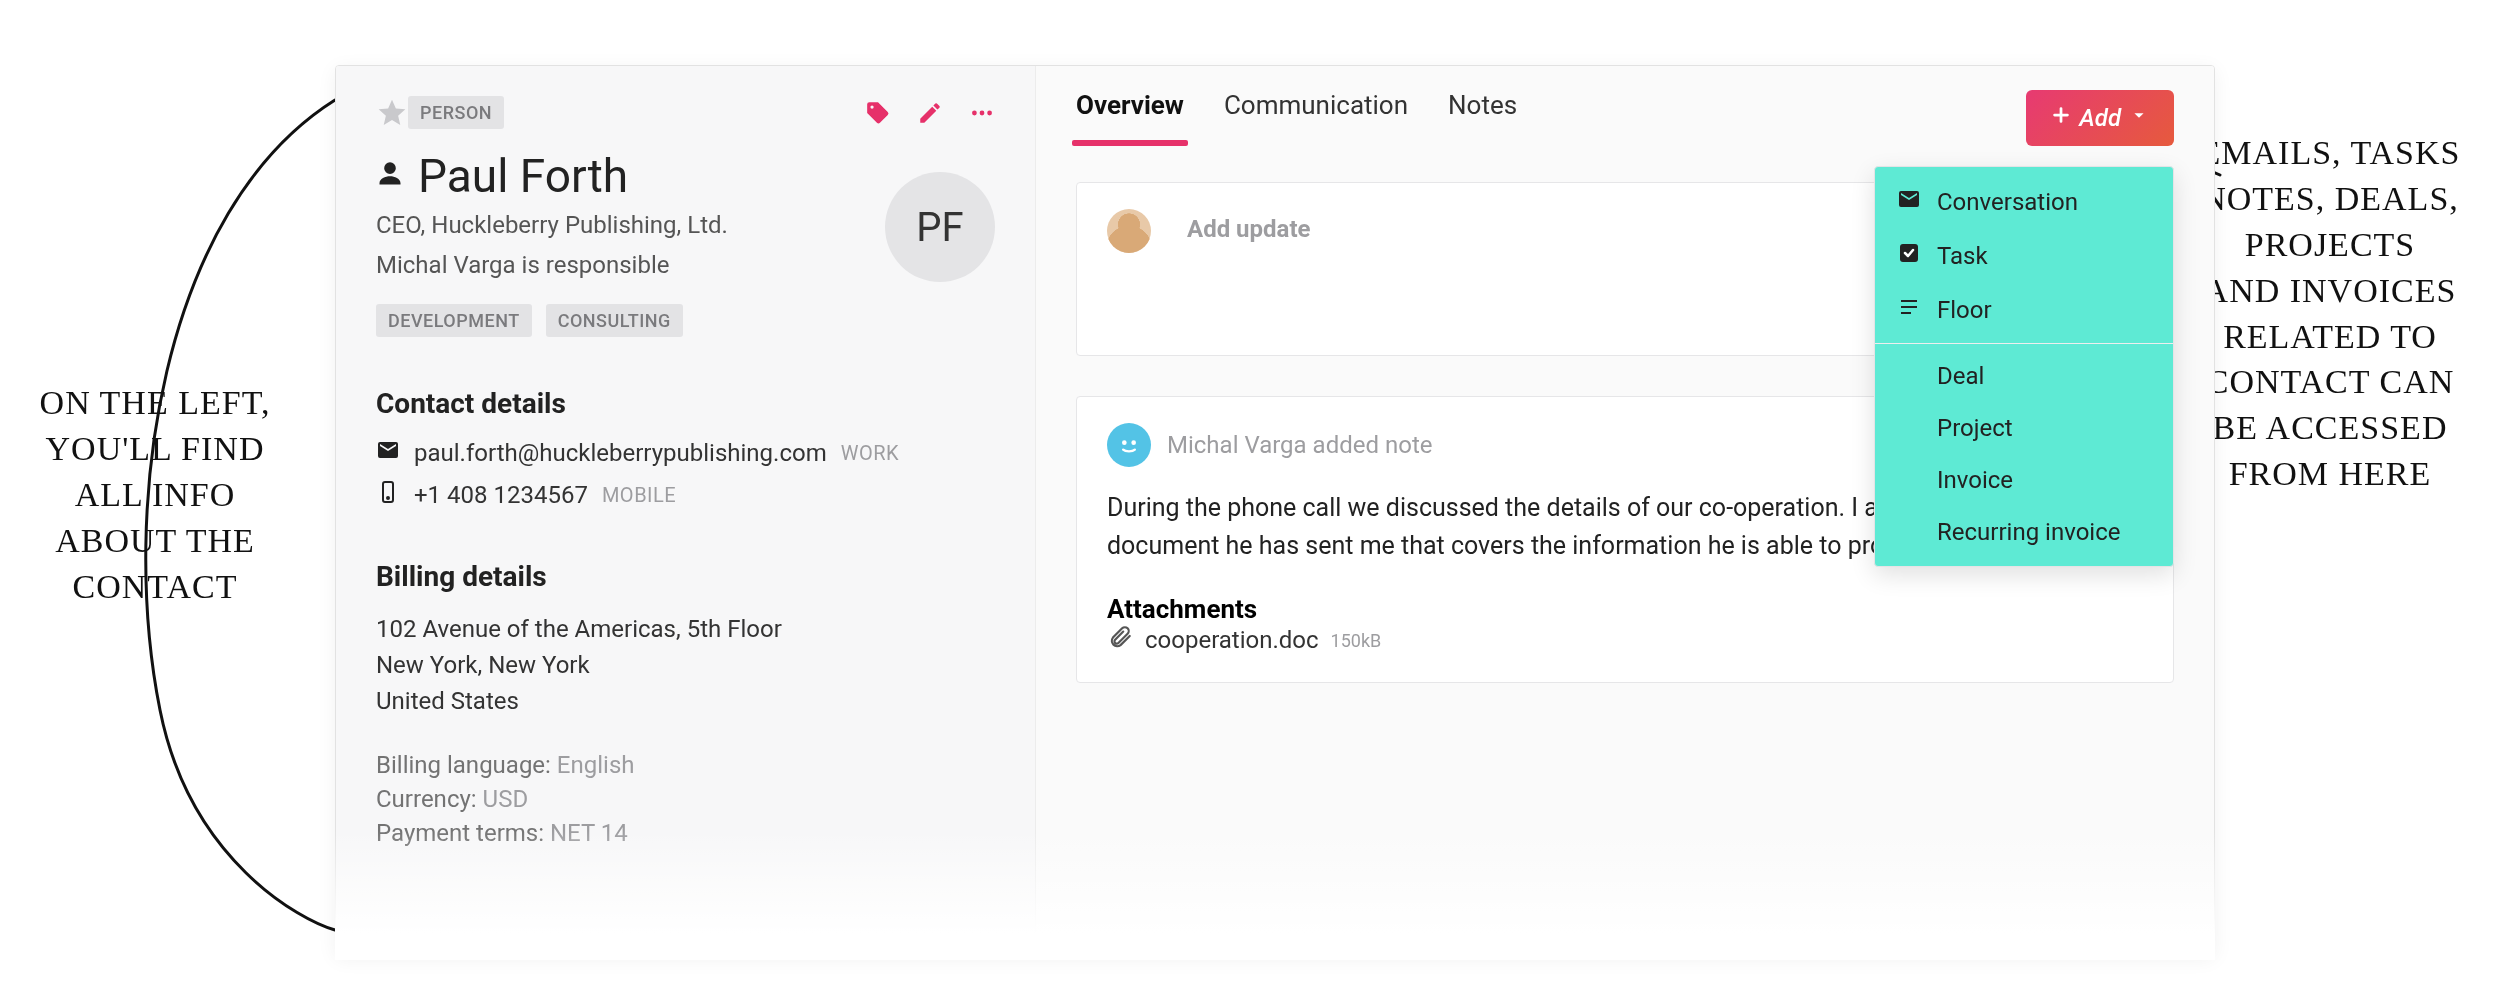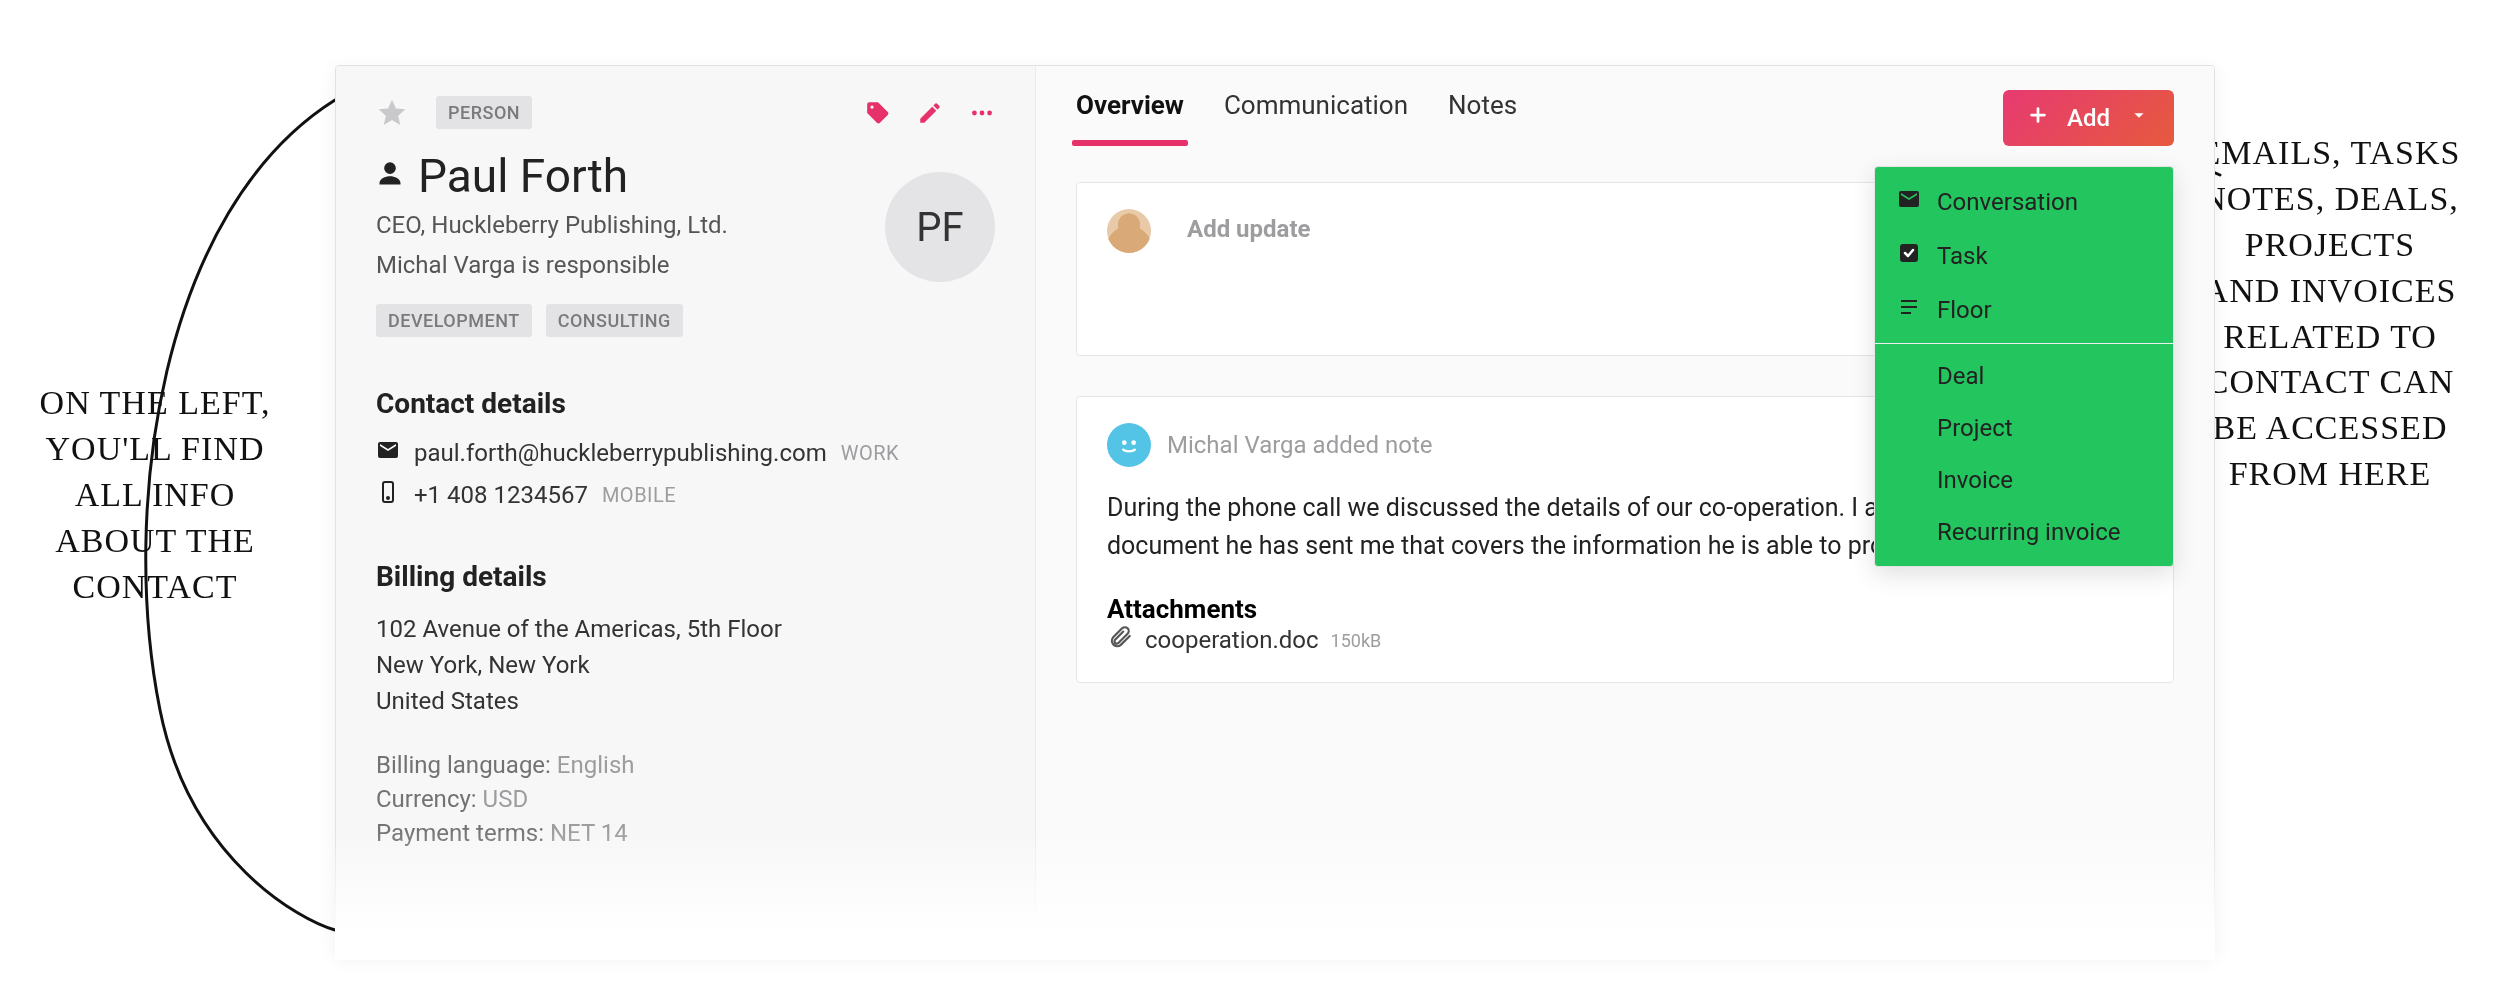--- a/index.html
+++ b/index.html
@@ -70,21 +70,21 @@
     width: 700px;
     background: #f7f7f8;
     border-right: 1px solid #ececec;
     padding: 30px 40px;
     position: relative;
   }
 
   .top-row {
     display: flex;
     align-items: center;
-    gap: 28px;
+    gap: 0;
   }
   .star-icon svg { width: 32px; height: 32px; display:block; }
   .badge {
     background: #e3e3e5;
     color: #7a7a7d;
     font-size: 18px;
     letter-spacing: 0.5px;
     padding: 6px 12px;
     border-radius: 3px;
     font-weight: 500;
@@ -202,28 +202,29 @@
     background: #e6316a;
     border-radius: 2px;
   }
 
   .add-btn {
     position: absolute;
     right: 40px;
     top: 24px;
     display: flex;
     align-items: center;
-    gap: 18px;
+    gap: 7px;
     background: linear-gradient(135deg, #e73a72, #e65a3d);
     color: #fff;
     font-size: 24px;
     font-weight: 500;
     padding: 14px 24px;
     border-radius: 6px;
     cursor: pointer;
+    font-style: italic;
   }
   .add-btn svg { width: 22px; height: 22px; }
 
   .feed {
     margin-top: 20px;
   }
   .feed-card {
     background: #fff;
     border: 1px solid #e6e6e8;
     border-radius: 4px;
@@ -298,21 +299,21 @@
   }
   .attach-line svg { width: 26px; height: 26px; }
   .file-size { color: #9d9da0; font-size: 18px; }
 
   
   .dropdown {
     position: absolute;
     right: 40px;
     top: 100px;
     width: 300px;
-    background: #22c55e;
+    background: #5eead4;
     border: 1px solid #e4e4e6;
     border-radius: 4px;
     box-shadow: 0 8px 24px rgba(0,0,0,0.12);
     z-index: 10;
     padding: 8px 0;
   }
   .dd-item {
     display: flex;
     align-items: center;
     gap: 16px;

